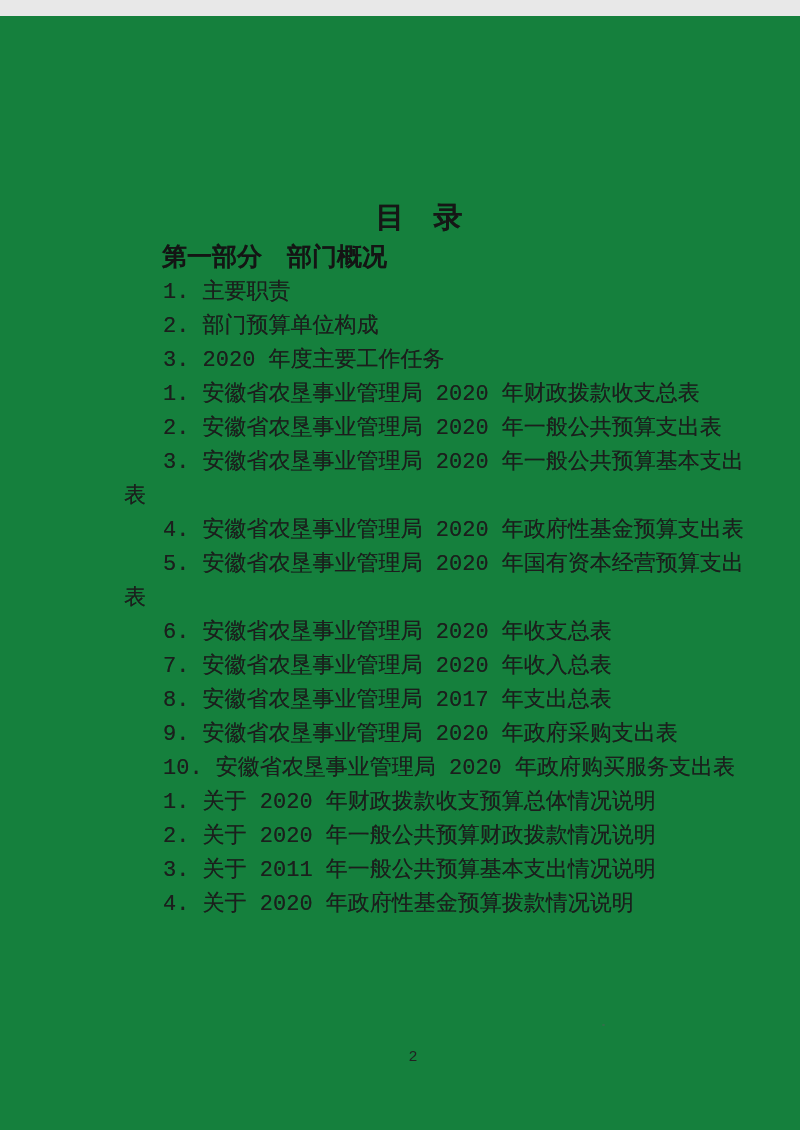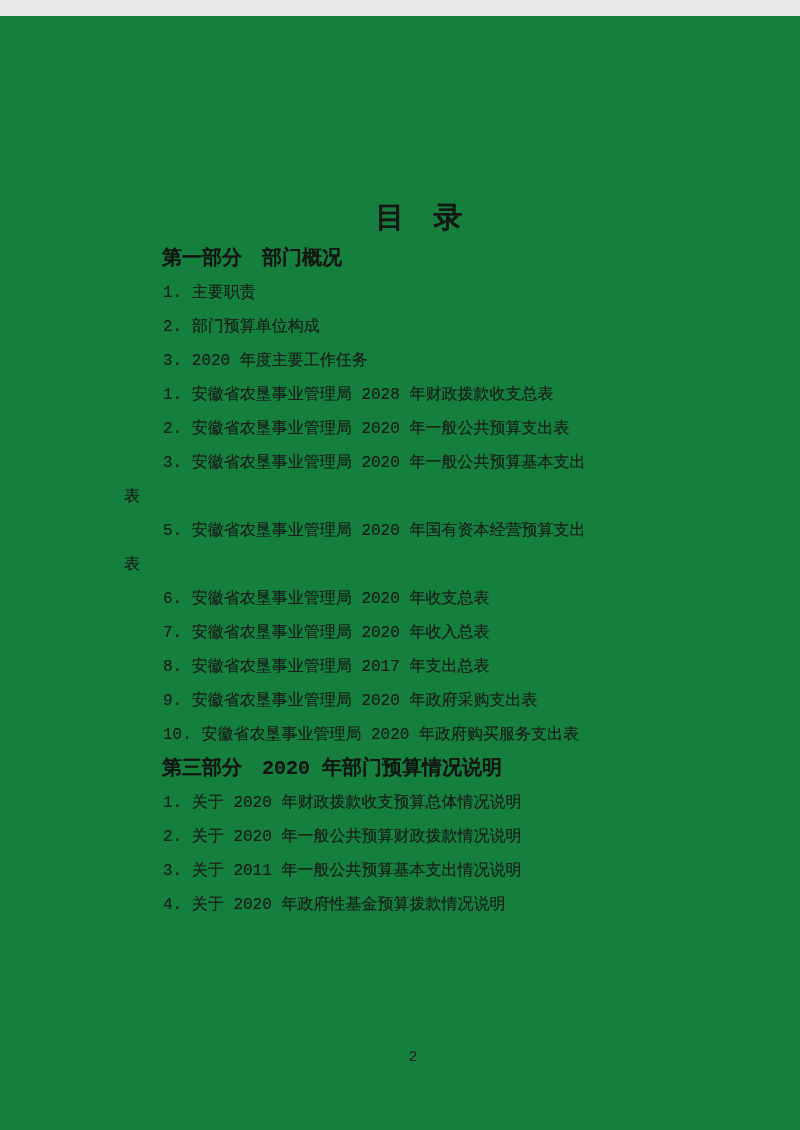--- a/index.html
+++ b/index.html
@@ -33,26 +33,26 @@
   }
   .toc {
     position: absolute;
     top: 226px;
     left: 124px;
     width: 600px;
   }
   .line {
     height: 34px;
     line-height: 34px;
-    font-size: 16px;
+    font-size: 22px;
     white-space: nowrap;
     text-shadow: 0 0 0.5px rgba(0,0,0,0.45);
   }
   .line.heading {
-    font-size: 20px;
+    font-size: 25px;
     font-weight: 700;
     color: #141414;
     padding-left: 38px;
   }
   .line.first {
     padding-left: 39px;
   }
   .line.cont {
     padding-left: 0;
   }
@@ -81,32 +81,32 @@
 <body>
 
 <div class="page">
   <h1 class="doc-title">目　录</h1>
 
   <div class="toc" id="toc">
       <div class="line heading">第一部分　部门概况</div>
       <div class="line item first">1. 主要职责</div>
       <div class="line item first">2. 部门预算单位构成</div>
       <div class="line item first">3. 2020 年度主要工作任务</div>
-      <div class="line item first">1. 安徽省农垦事业管理局 2028 年财政拨款收支总表</div>
+      <div class="line item first">1. 安徽省农垦事业管理局 2020 年财政拨款收支总表</div>
       <div class="line item first">2. 安徽省农垦事业管理局 2020 年一般公共预算支出表</div>
       <div class="line item first">3. 安徽省农垦事业管理局 2020 年一般公共预算基本支出</div>
       <div class="line item cont">表</div>
+      <div class="line item first">4. 安徽省农垦事业管理局 2020 年政府性基金预算支出表</div>
       <div class="line item first">5. 安徽省农垦事业管理局 2020 年国有资本经营预算支出</div>
       <div class="line item cont">表</div>
       <div class="line item first">6. 安徽省农垦事业管理局 2020 年收支总表</div>
       <div class="line item first">7. 安徽省农垦事业管理局 2020 年收入总表</div>
       <div class="line item first">8. 安徽省农垦事业管理局 2017 年支出总表</div>
       <div class="line item first">9. 安徽省农垦事业管理局 2020 年政府采购支出表</div>
       <div class="line item first">10. 安徽省农垦事业管理局 2020 年政府购买服务支出表</div>
-      <div class="line heading">第三部分　2020 年部门预算情况说明</div>
       <div class="line item first">1. 关于 2020 年财政拨款收支预算总体情况说明</div>
       <div class="line item first">2. 关于 2020 年一般公共预算财政拨款情况说明</div>
       <div class="line item first">3. 关于 2011 年一般公共预算基本支出情况说明</div>
       <div class="line item first">4. 关于 2020 年政府性基金预算拨款情况说明</div>
     </div>
 
   <div class="scan-speck"></div>
 
   <div class="page-number">2</div>
 </div>

